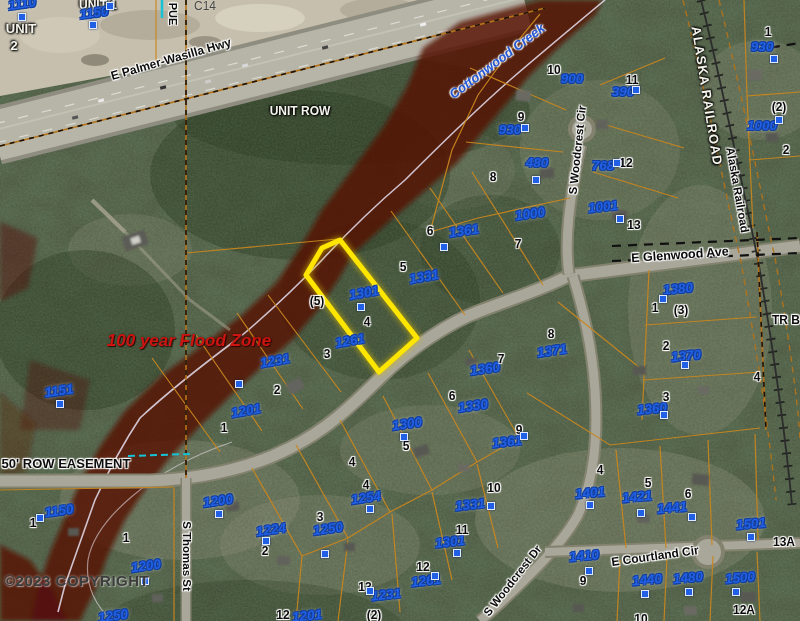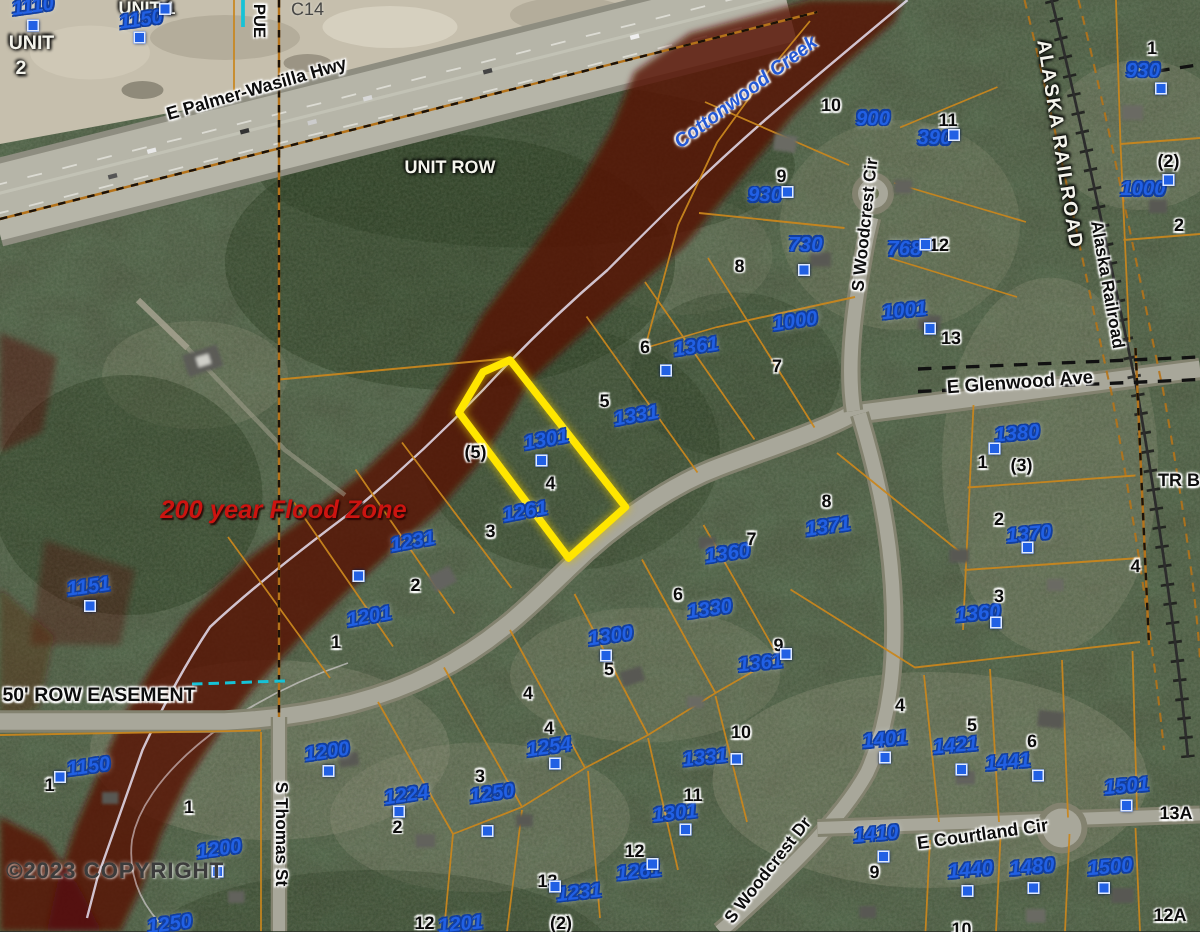--- a/index.html
+++ b/index.html
@@ -217,38 +217,38 @@
 
   <div id="labels">
       <div class="lbl s-white" style="left: 98px; top: 5px; font-size: 12px; transform: translate(-50%, -50%) rotate(0deg);">UNIT 1</div>
       <div class="lbl s-white" style="left: 21px; top: 28px; font-size: 13px; transform: translate(-50%, -50%) rotate(0deg);">UNIT</div>
       <div class="lbl s-white" style="left: 14px; top: 45px; font-size: 13px; transform: translate(-50%, -50%) rotate(0deg);">2</div>
       <div class="lbl s-white" style="left: 300px; top: 111px; font-size: 12px; transform: translate(-50%, -50%) rotate(0deg);">UNIT ROW</div>
       <div class="lbl s-white" style="left: 707px; top: 96px; font-size: 13px; letter-spacing: 1px; transform: translate(-50%, -50%) rotate(81deg);">ALASKA RAILROAD</div>
       <div class="lbl s-street" style="left: 786px; top: 320px; font-size: 12px; transform: translate(-50%, -50%) rotate(0deg);">TR B</div>
       <div class="lbl s-gray" style="left: 205px; top: 6px; font-size: 12px; transform: translate(-50%, -50%) rotate(0deg);">C14</div>
       <div class="lbl s-street" style="left: 66px; top: 463px; font-size: 13px; transform: translate(-50%, -50%) rotate(0deg);">50' ROW EASEMENT</div>
-      <div class="lbl s-flood" style="left: 189px; top: 340px; transform: translate(-50%, -50%) rotate(0deg);">200 year Flood Zone</div>
+      <div class="lbl s-flood" style="left: 189px; top: 340px; transform: translate(-50%, -50%) rotate(0deg);">100 year Flood Zone</div>
       <div class="lbl s-creek" style="left: 497px; top: 61px; transform: translate(-50%, -50%) rotate(-37deg);">Cottonwood Creek</div>
       <div class="lbl s-street" style="left: 171px; top: 59px; transform: translate(-50%, -50%) rotate(-16deg);">E Palmer-Wasilla Hwy</div>
       <div class="lbl s-street" style="left: 172px; top: 14px; font-size: 11px; transform: translate(-50%, -50%) rotate(90deg);">PUE</div>
       <div class="lbl s-street" style="left: 578px; top: 150px; font-size: 11.5px; transform: translate(-50%, -50%) rotate(-84deg);">S Woodcrest Cir</div>
       <div class="lbl s-street" style="left: 737px; top: 190px; font-size: 11.5px; transform: translate(-50%, -50%) rotate(80deg);">Alaska Railroad</div>
       <div class="lbl s-street" style="left: 680px; top: 255px; font-size: 12.5px; transform: translate(-50%, -50%) rotate(-4deg);">E Glenwood Ave</div>
       <div class="lbl s-street" style="left: 186px; top: 556px; font-size: 11.5px; transform: translate(-50%, -50%) rotate(90deg);">S Thomas St</div>
       <div class="lbl s-street" style="left: 513px; top: 581px; font-size: 11.5px; transform: translate(-50%, -50%) rotate(-52deg);">S Woodcrest Dr</div>
       <div class="lbl s-street" style="left: 655px; top: 556px; transform: translate(-50%, -50%) rotate(-8deg);">E Courtland Cir</div>
       <div class="lbl s-addr" style="left: 22px; top: 4px; transform: translate(-50%, -50%) rotate(-8deg);">1110</div>
       <div class="lbl s-addr" style="left: 94px; top: 13px; transform: translate(-50%, -50%) rotate(-8deg);">1150</div>
       <div class="lbl s-addr" style="left: 762px; top: 47px; transform: translate(-50%, -50%) rotate(0deg);">930</div>
       <div class="lbl s-addr" style="left: 762px; top: 126px; transform: translate(-50%, -50%) rotate(0deg);">1000</div>
-      <div class="lbl s-addr" style="left: 572px; top: 79px; transform: translate(-50%, -50%) rotate(0deg); margin-left: 10px;">900</div>
+      <div class="lbl s-addr" style="left: 572px; top: 79px; transform: translate(-50%, -50%) rotate(0deg);">900</div>
       <div class="lbl s-addr" style="left: 623px; top: 92px; transform: translate(-50%, -50%) rotate(0deg);">390</div>
       <div class="lbl s-addr" style="left: 510px; top: 130px; transform: translate(-50%, -50%) rotate(0deg);">930</div>
-      <div class="lbl s-addr" style="left: 537px; top: 163px; transform: translate(-50%, -50%) rotate(0deg);">730</div>
+      <div class="lbl s-addr" style="left: 537px; top: 163px; transform: translate(-50%, -50%) rotate(0deg);">480</div>
       <div class="lbl s-addr" style="left: 603px; top: 166px; transform: translate(-50%, -50%) rotate(0deg);">768</div>
       <div class="lbl s-addr" style="left: 603px; top: 207px; transform: translate(-50%, -50%) rotate(-6deg);">1001</div>
       <div class="lbl s-addr" style="left: 530px; top: 214px; transform: translate(-50%, -50%) rotate(-8deg);">1000</div>
       <div class="lbl s-addr" style="left: 464px; top: 231px; transform: translate(-50%, -50%) rotate(-8deg);">1361</div>
       <div class="lbl s-addr" style="left: 424px; top: 277px; transform: translate(-50%, -50%) rotate(-10deg);">1331</div>
       <div class="lbl s-addr" style="left: 364px; top: 293px; transform: translate(-50%, -50%) rotate(-10deg);">1301</div>
       <div class="lbl s-addr" style="left: 350px; top: 341px; transform: translate(-50%, -50%) rotate(-10deg);">1261</div>
       <div class="lbl s-addr" style="left: 275px; top: 361px; transform: translate(-50%, -50%) rotate(-10deg);">1231</div>
       <div class="lbl s-addr" style="left: 246px; top: 411px; transform: translate(-50%, -50%) rotate(-10deg);">1201</div>
       <div class="lbl s-addr" style="left: 59px; top: 391px; transform: translate(-50%, -50%) rotate(-8deg);">1151</div>
@@ -317,21 +317,21 @@
       <div class="lbl s-lot" style="left: 655px; top: 308px; transform: translate(-50%, -50%) rotate(0deg);">1</div>
       <div class="lbl s-lot" style="left: 681px; top: 310px; transform: translate(-50%, -50%) rotate(0deg);">(3)</div>
       <div class="lbl s-lot" style="left: 666px; top: 346px; transform: translate(-50%, -50%) rotate(0deg);">2</div>
       <div class="lbl s-lot" style="left: 666px; top: 397px; transform: translate(-50%, -50%) rotate(0deg);">3</div>
       <div class="lbl s-lot" style="left: 757px; top: 377px; transform: translate(-50%, -50%) rotate(0deg);">4</div>
       <div class="lbl s-lot" style="left: 600px; top: 470px; transform: translate(-50%, -50%) rotate(0deg);">4</div>
       <div class="lbl s-lot" style="left: 648px; top: 483px; transform: translate(-50%, -50%) rotate(0deg);">5</div>
       <div class="lbl s-lot" style="left: 688px; top: 494px; transform: translate(-50%, -50%) rotate(0deg);">6</div>
       <div class="lbl s-lot" style="left: 784px; top: 542px; transform: translate(-50%, -50%) rotate(0deg);">13A</div>
       <div class="lbl s-lot" style="left: 583px; top: 581px; transform: translate(-50%, -50%) rotate(0deg);">9</div>
-      <div class="lbl s-lot" style="left: 780px; top: 610px; transform: translate(-50%, -50%) rotate(0deg);">12A</div>
+      <div class="lbl s-lot" style="left: 744px; top: 610px; transform: translate(-50%, -50%) rotate(0deg);">12A</div>
       <div class="lbl s-lot" style="left: 641px; top: 619px; transform: translate(-50%, -50%) rotate(0deg);">10</div>
       <div class="dot" style="left: 22px; top: 17px;"></div>
       <div class="dot" style="left: 110px; top: 6px;"></div>
       <div class="dot" style="left: 93px; top: 25px;"></div>
       <div class="dot" style="left: 774px; top: 59px;"></div>
       <div class="dot" style="left: 779px; top: 120px;"></div>
       <div class="dot" style="left: 636px; top: 90px;"></div>
       <div class="dot" style="left: 525px; top: 128px;"></div>
       <div class="dot" style="left: 536px; top: 180px;"></div>
       <div class="dot" style="left: 617px; top: 163px;"></div>

